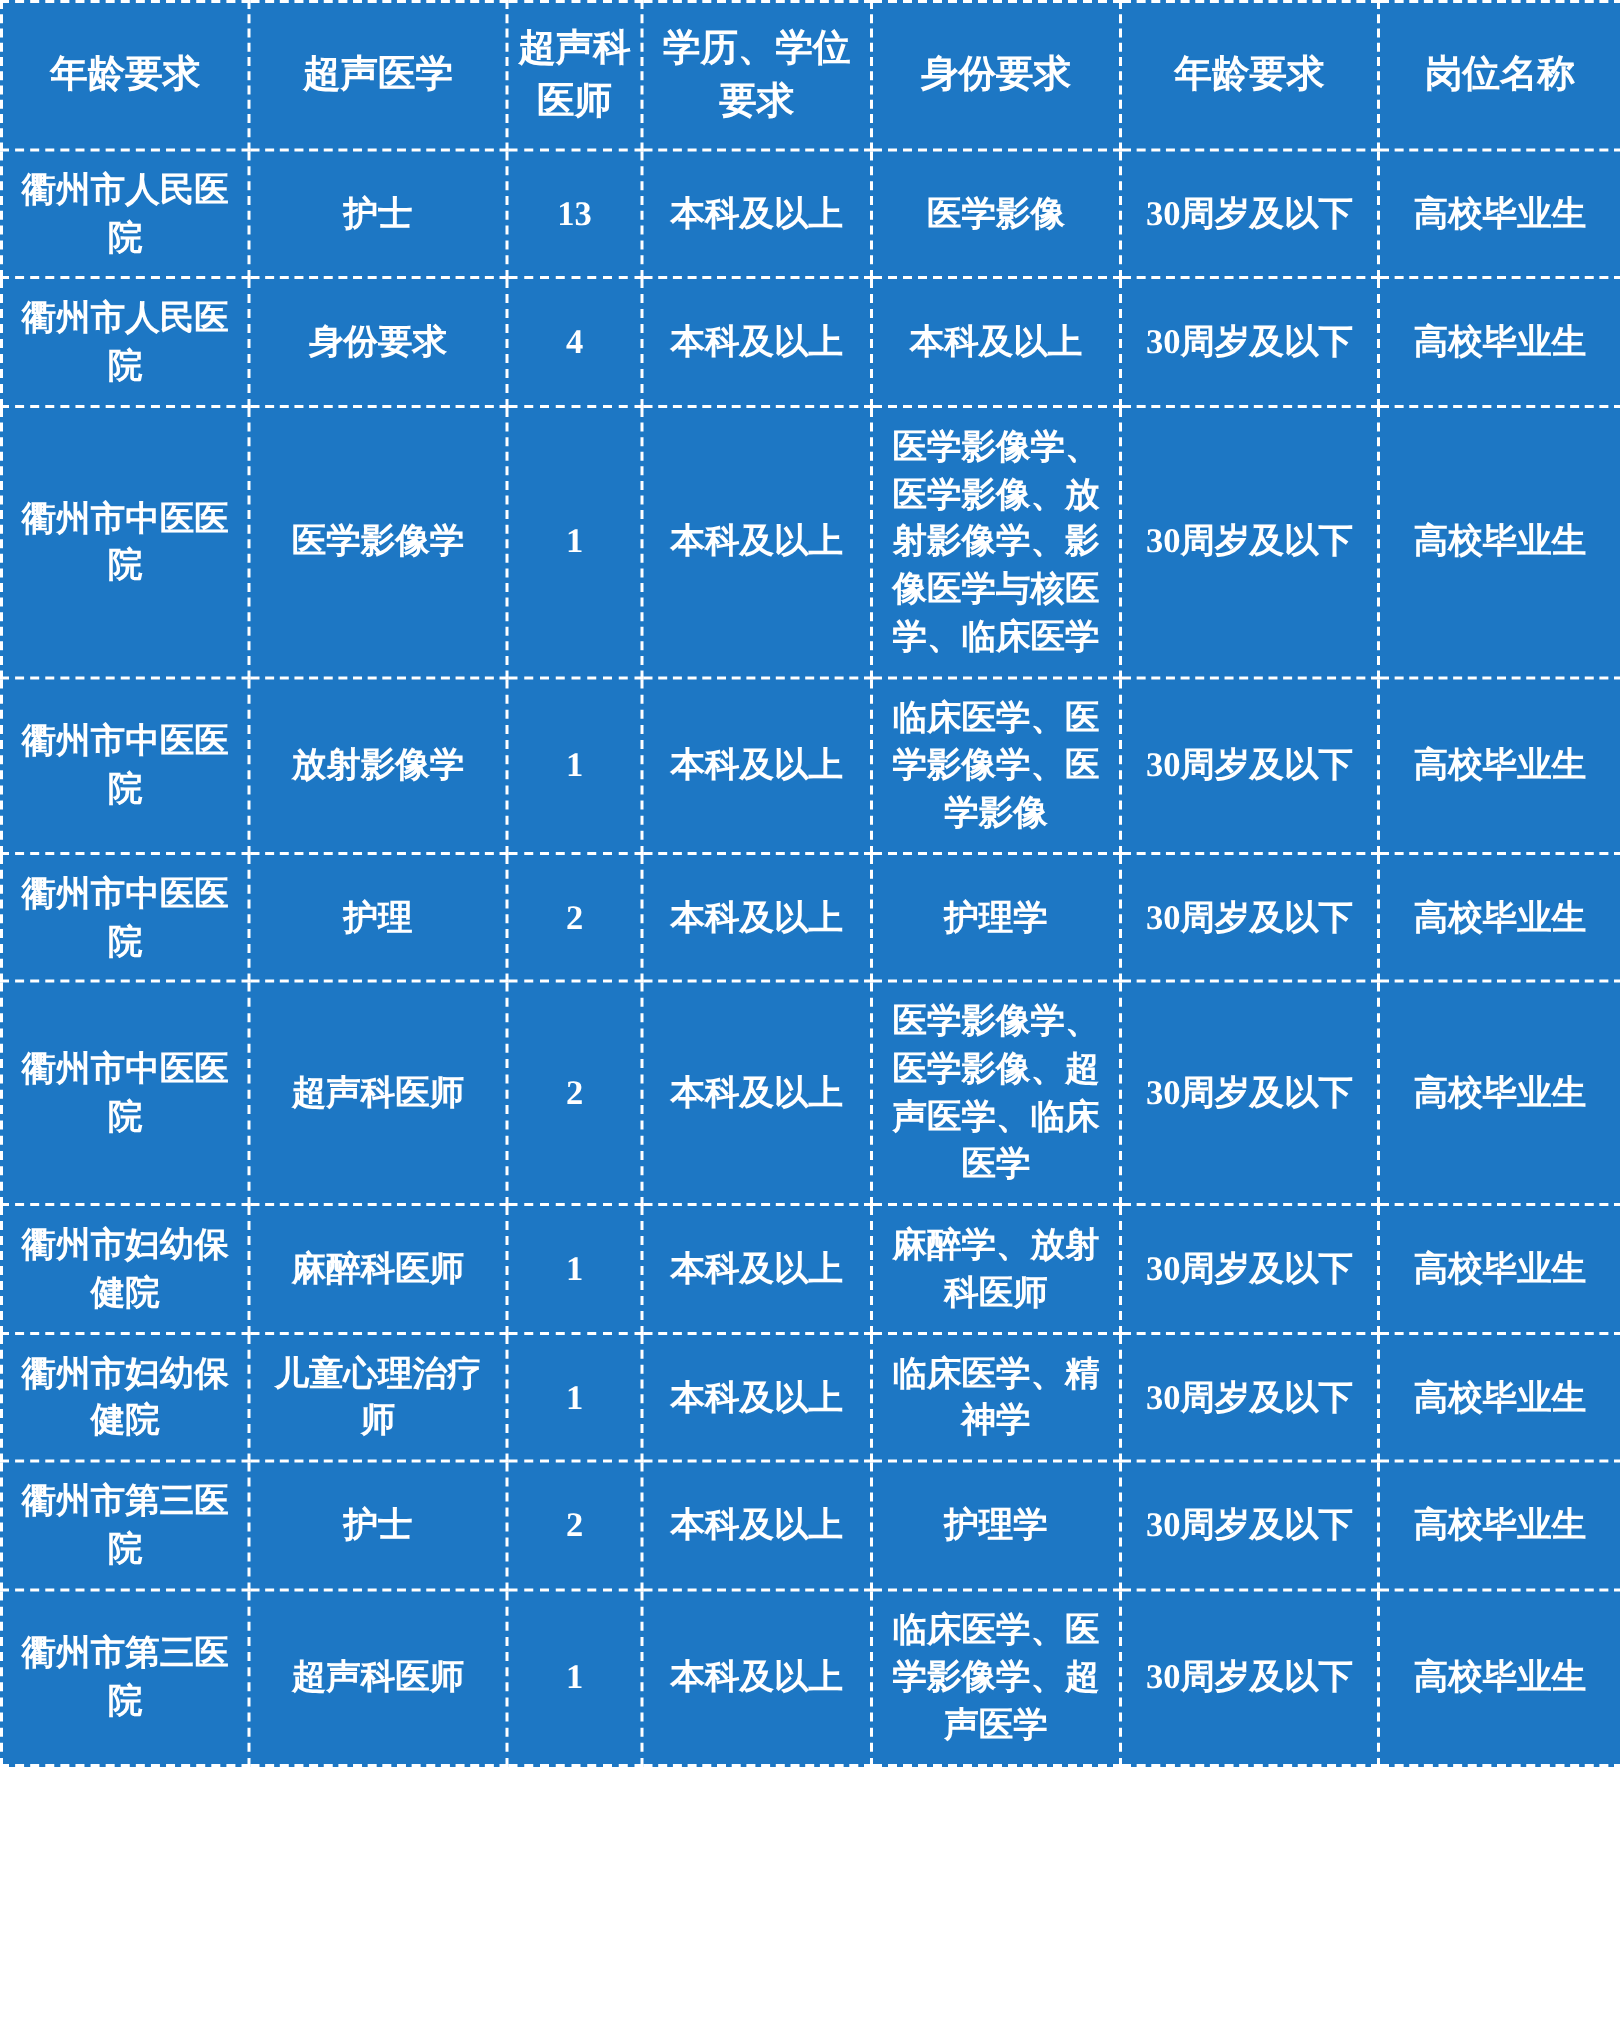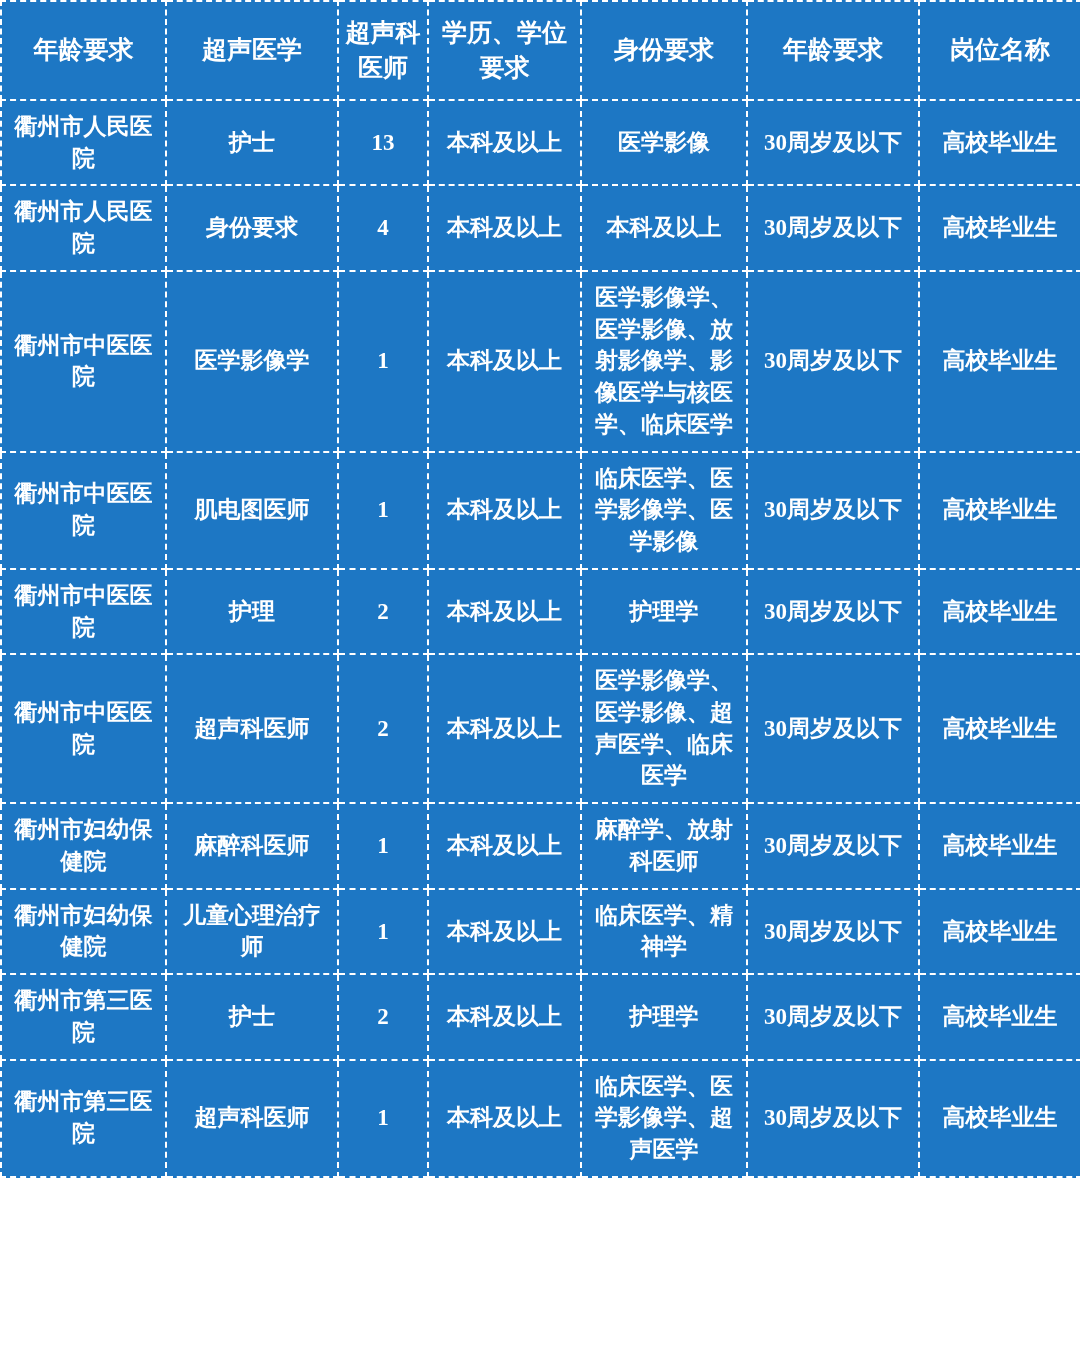--- a/index.html
+++ b/index.html
@@ -94,21 +94,21 @@
       <td>衢州市中医医院</td>
       <td>医学影像学</td>
       <td class="num">1</td>
       <td>本科及以上</td>
       <td>医学影像学、医学影像、放射影像学、影像医学与核医学、临床医学</td>
       <td>30周岁及以下</td>
       <td>高校毕业生</td>
     </tr>
     <tr>
       <td>衢州市中医医院</td>
-      <td>肌电图医师</td>
+      <td>放射影像学</td>
       <td class="num">1</td>
       <td>本科及以上</td>
       <td>临床医学、医学影像学、医学影像</td>
       <td>30周岁及以下</td>
       <td>高校毕业生</td>
     </tr>
     <tr>
       <td>衢州市中医医院</td>
       <td>护理</td>
       <td class="num">2</td>

